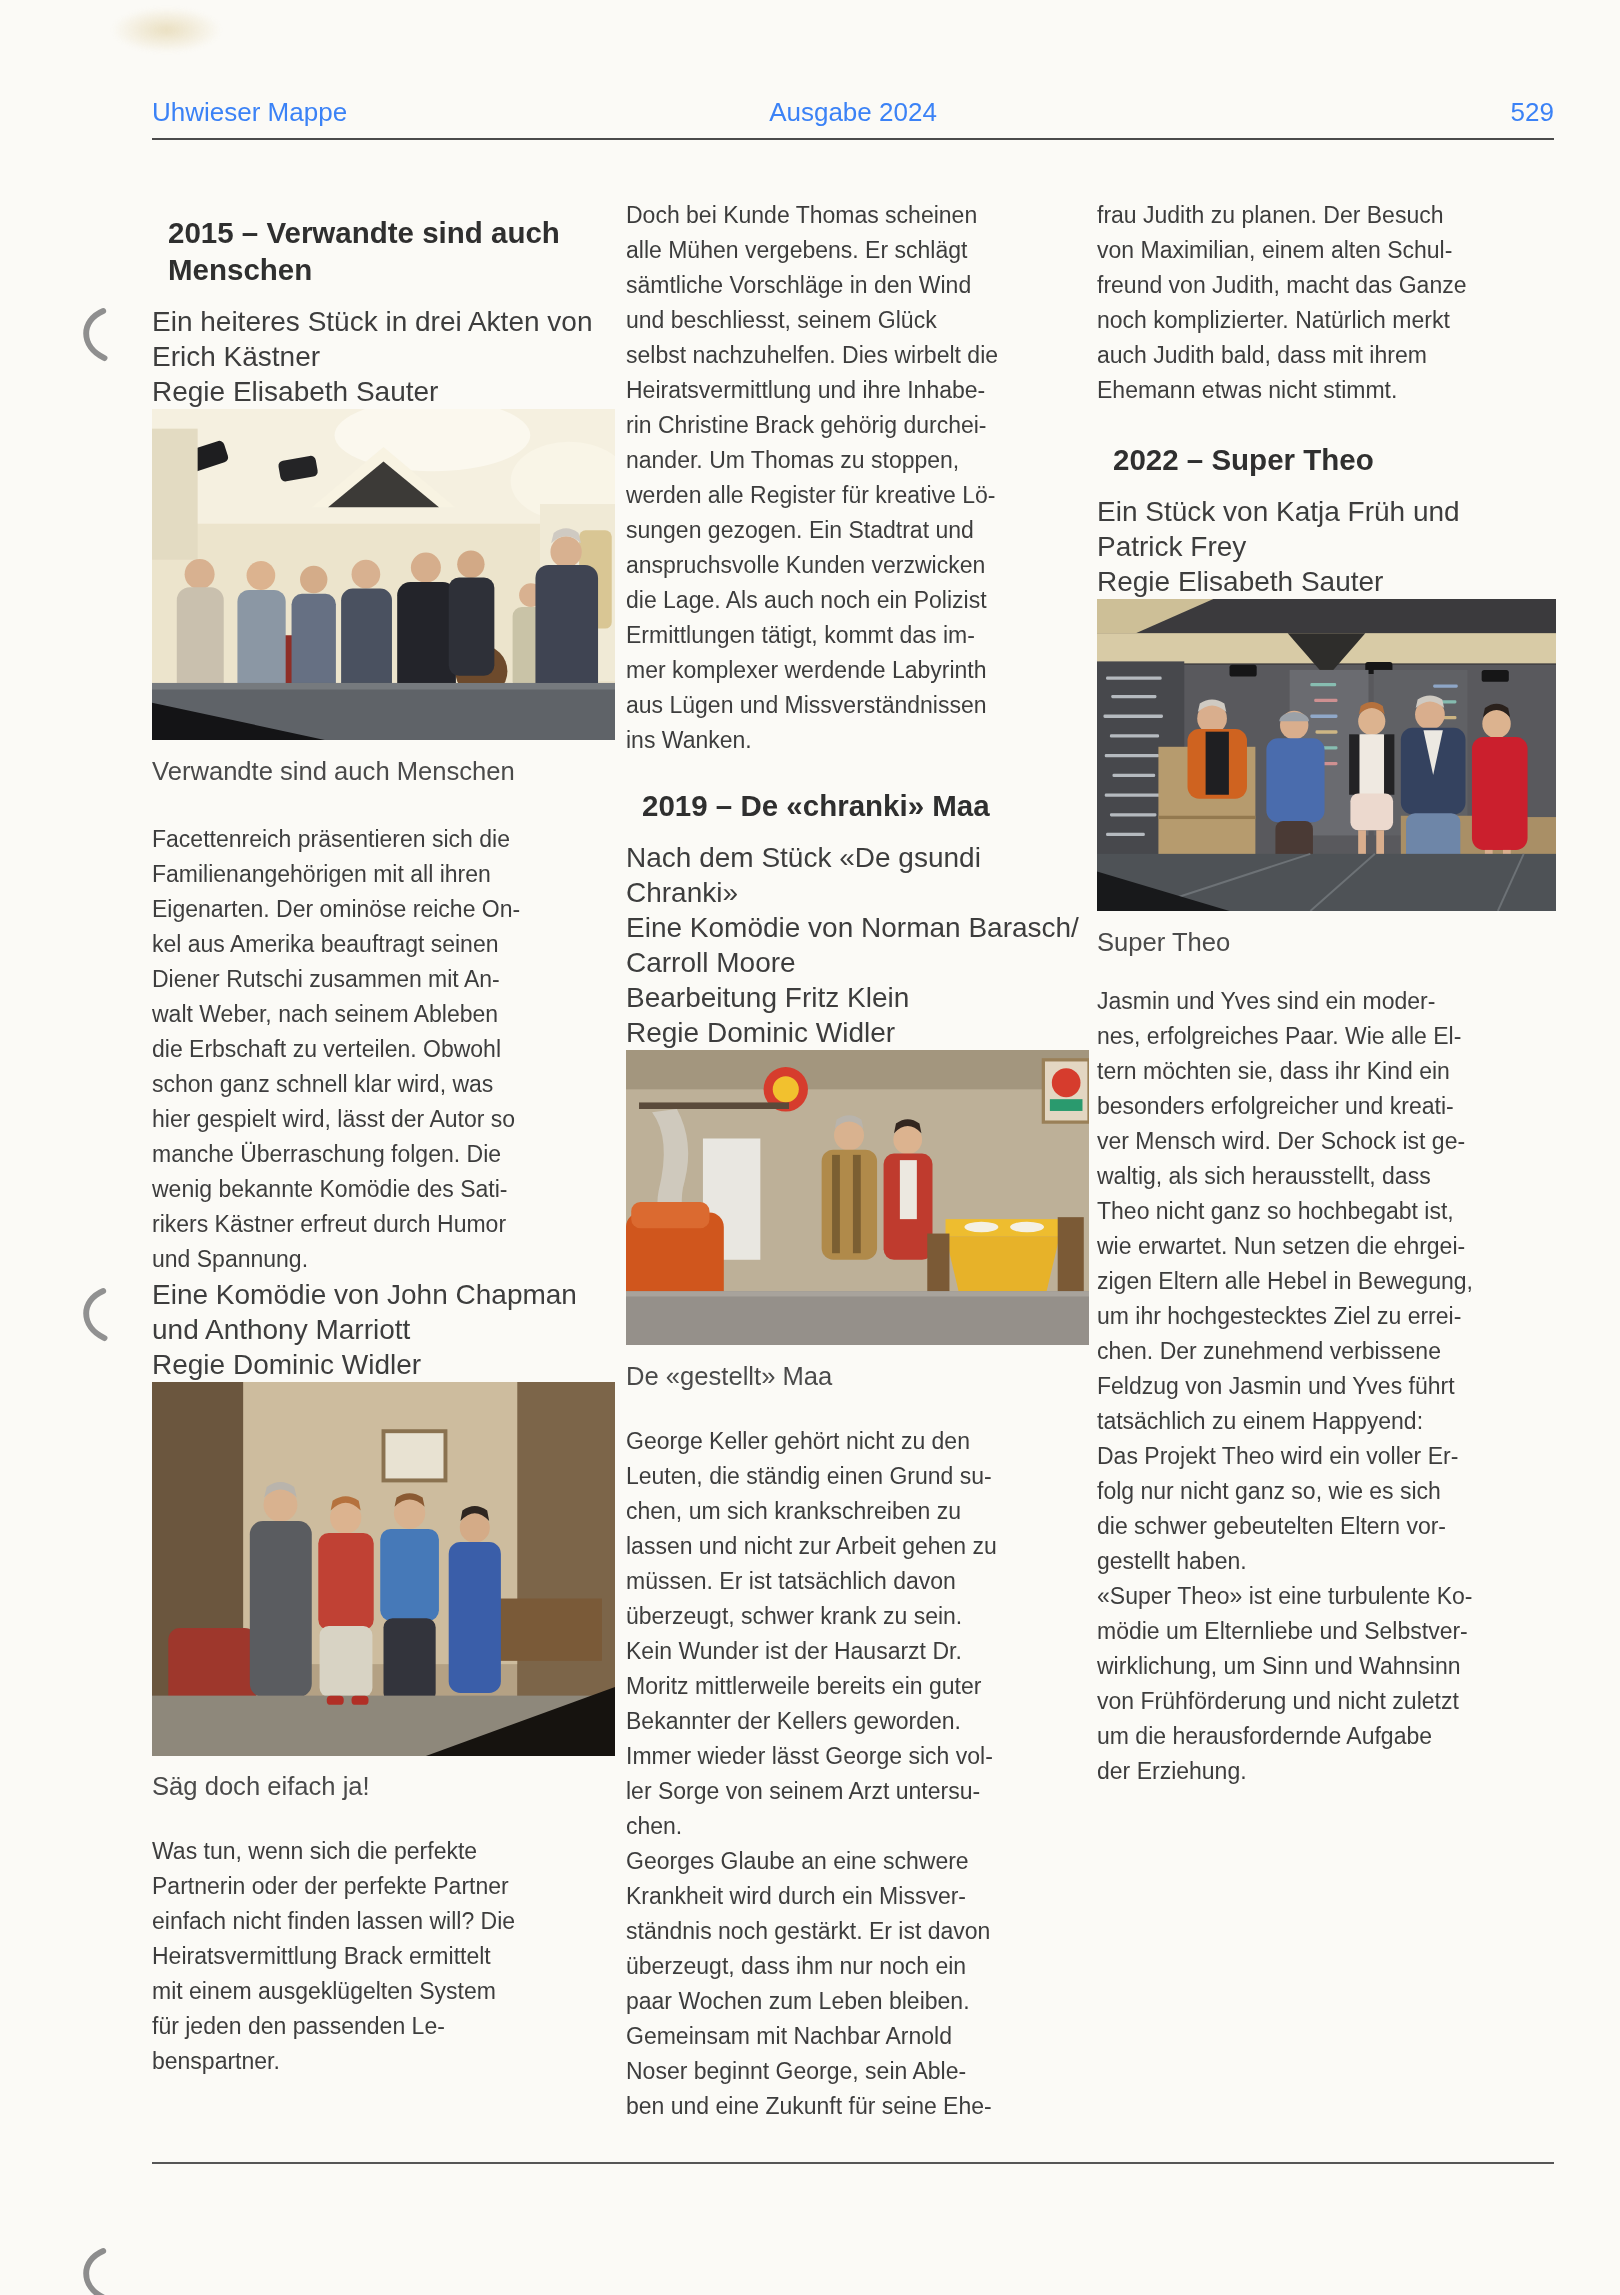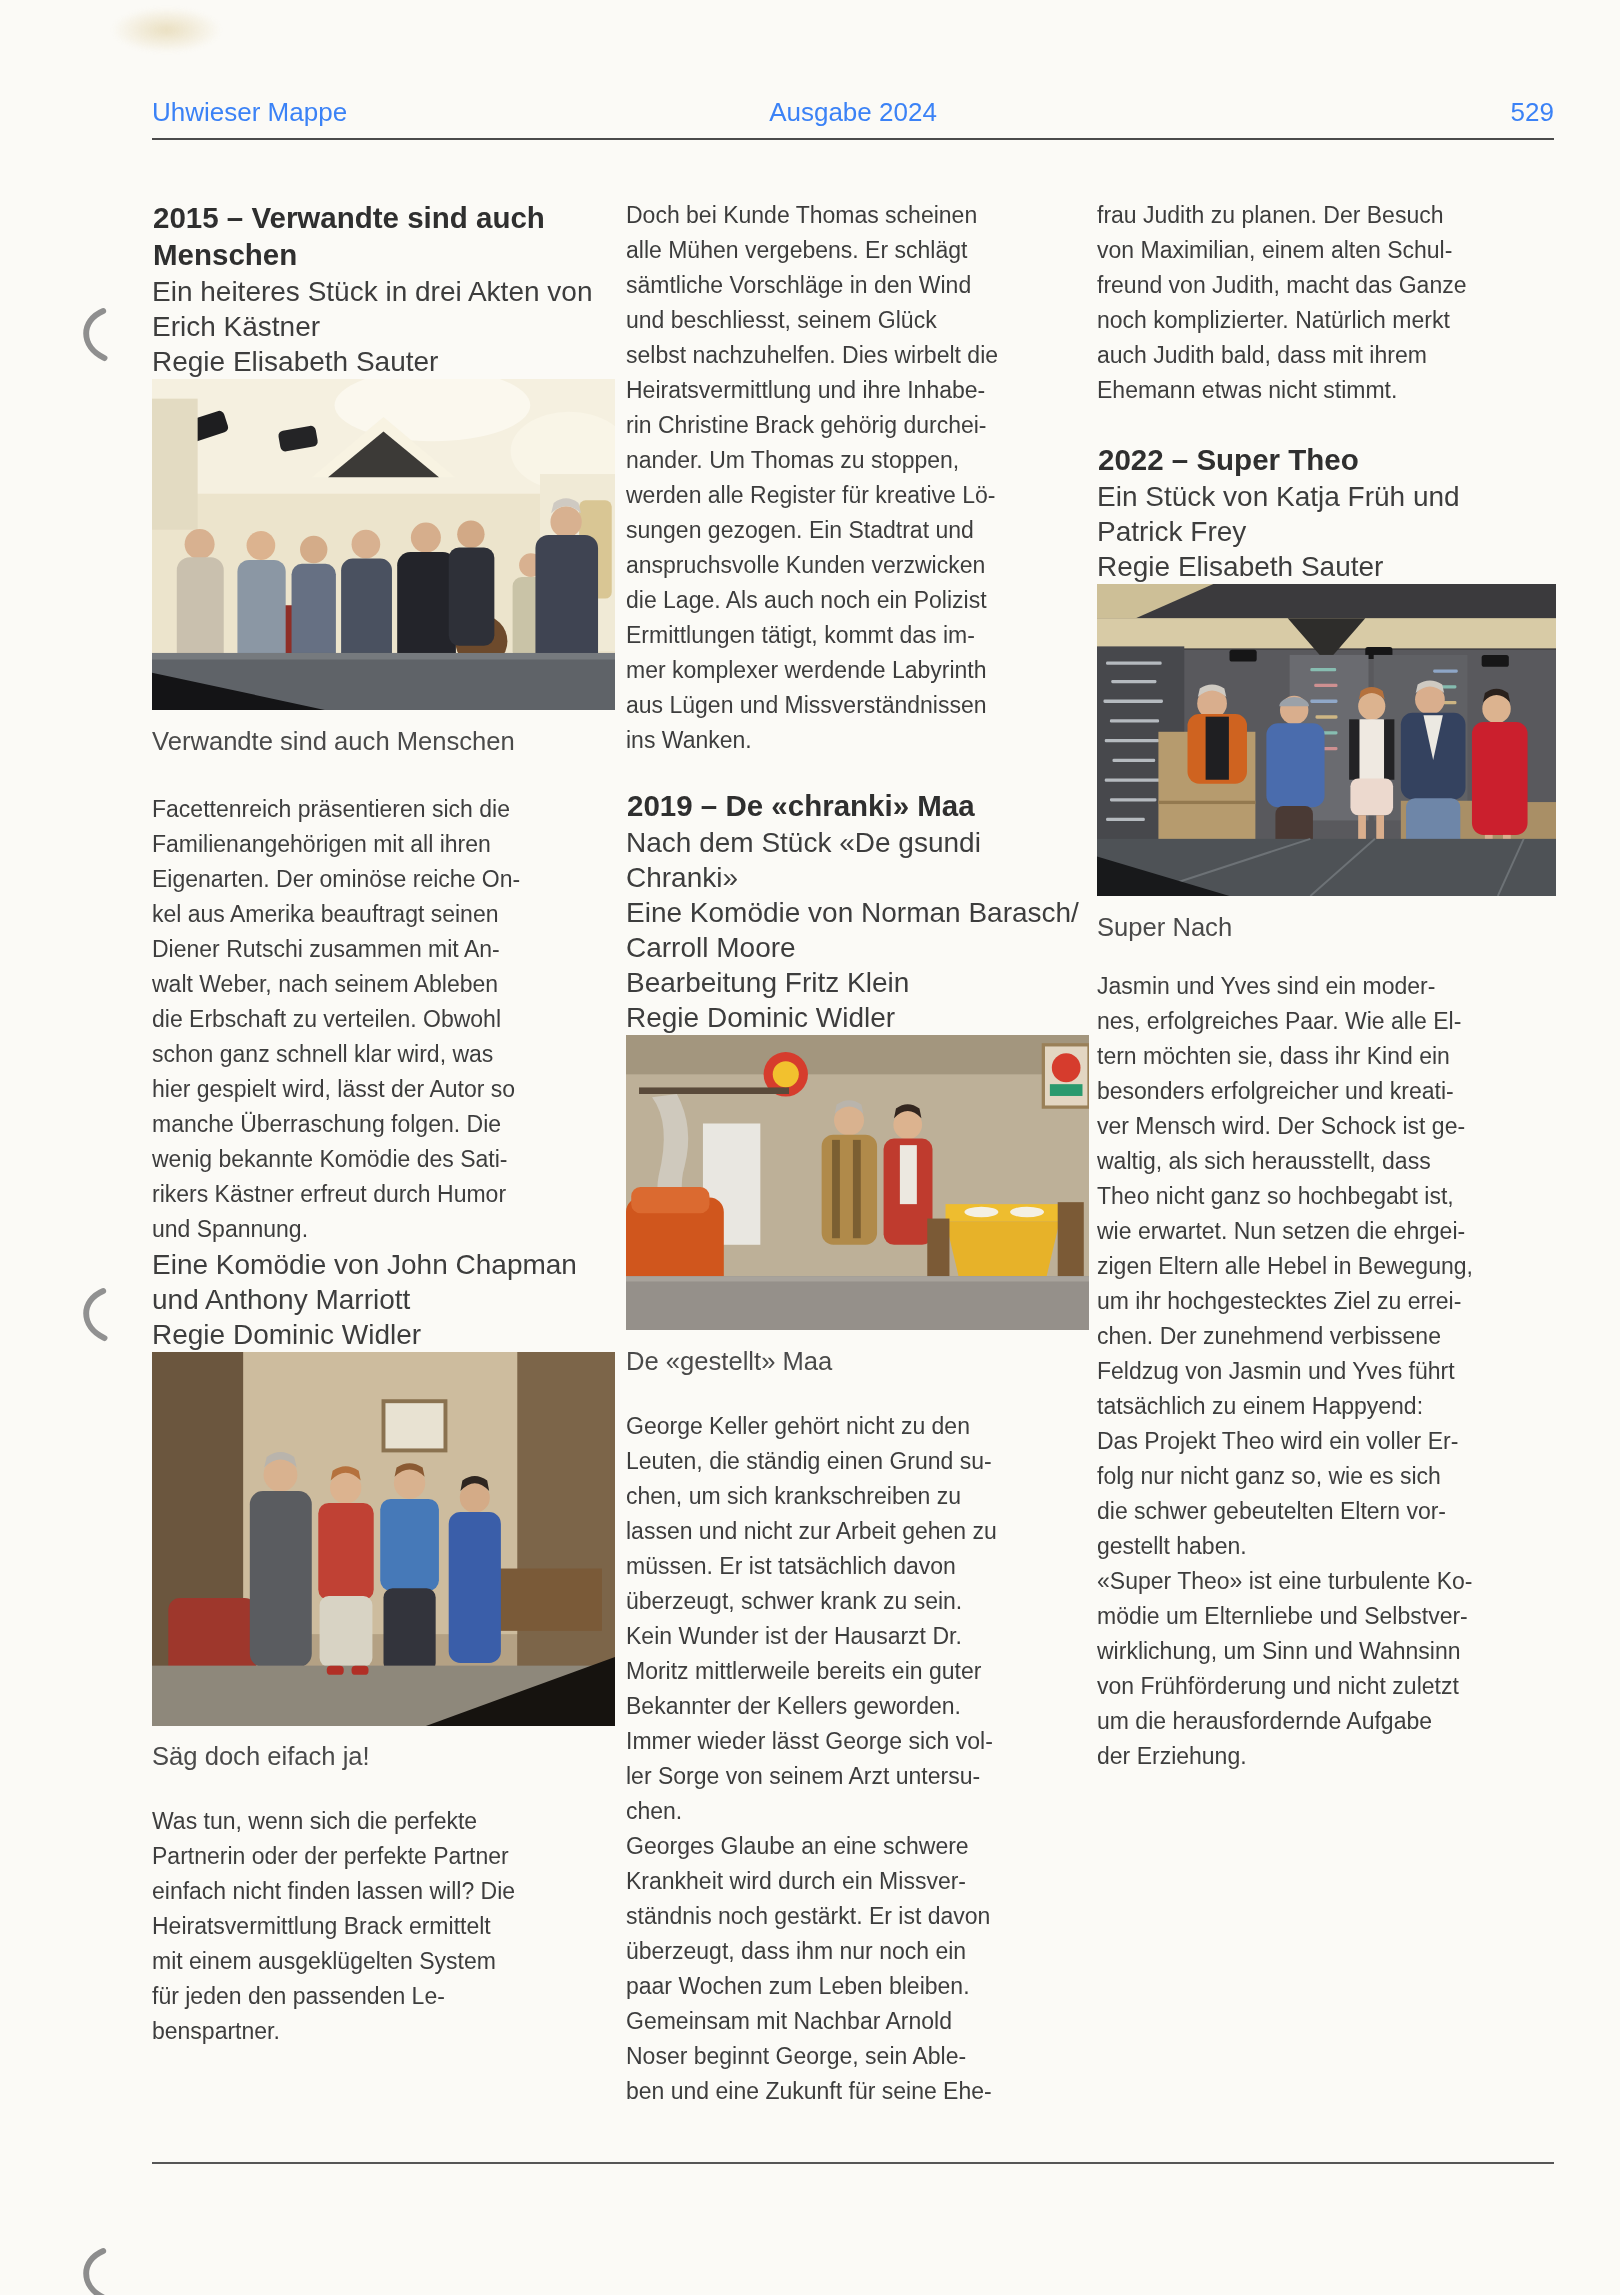--- a/index.html
+++ b/index.html
@@ -19,21 +19,21 @@
   .hdr .right{position:absolute;right:0;top:0;}
   .hdr-rule{position:absolute;left:152px;top:138px;width:1402px;height:2px;background:#4b4b4b;}
   .ftr-rule{position:absolute;left:152px;top:2162px;width:1402px;height:2px;background:#565656;}
 
   
   .col{position:absolute;top:198px;}
   .col1{left:152px;width:463px;}
   .col2{left:626px;width:463px;}
   .col3{left:1097px;width:459px;}
 
-  .h2{margin:1px;font-size:29.5px;line-height:37px;font-weight:bold;color:#2f2f2f;white-space:pre-line;}
+  .h2{margin:16px;font-size:29.5px;line-height:37px;font-weight:bold;color:#2f2f2f;white-space:pre-line;}
   .credits{margin:0;font-size:28px;line-height:35px;white-space:pre-line;}
   .body{margin:0;font-size:23px;line-height:35px;white-space:pre-line;text-align:left;}
   .caption{font-size:25.6px;line-height:31.5px;color:#4a4a4a;}
 
   .mt18{margin-top:11.8px}.mt22{margin-top:14.4px}.mt24{margin-top:15.7px}
   .mt44{margin-top:29px}.mt48{margin-top:31.5px}.mt50{margin-top:33px}
   .mt52{margin-top:26px}.mt54{margin-top:35px}
 
   figure.photo{margin:0;width:100%;overflow:hidden;}
   figure.photo svg{display:block;width:100%;height:100%;}
@@ -343,21 +343,21 @@
         <rect x="592" y="430" width="30" height="13" rx="6" fill="#d8242f"></rect>
           <rect x="626" y="430" width="30" height="13" rx="6" fill="#d8242f"></rect>
 
         <rect x="0" y="388" width="710" height="87" fill="#4e5256"></rect>
         <line x1="60" y1="475" x2="330" y2="388" stroke="#6d7276" stroke-width="3"></line>
         <line x1="330" y1="475" x2="430" y2="388" stroke="#6d7276" stroke-width="3"></line>
         <line x1="620" y1="475" x2="660" y2="388" stroke="#6d7276" stroke-width="3"></line>
         <polygon points="0,475 0,415 205,475" fill="#18191b"></polygon>
       </svg>
     </figure>
-    <div class="caption mt24">Super Nach</div>
+    <div class="caption mt24">Super Theo</div>
 
     <p class="body mt52">Jasmin und Yves sind ein moder-
 nes, erfolgreiches Paar. Wie alle El-
 tern möchten sie, dass ihr Kind ein
 besonders erfolgreicher und kreati-
 ver Mensch wird. Der Schock ist ge-
 waltig, als sich herausstellt, dass
 Theo nicht ganz so hochbegabt ist,
 wie erwartet. Nun setzen die ehrgei-
 zigen Eltern alle Hebel in Bewegung,

